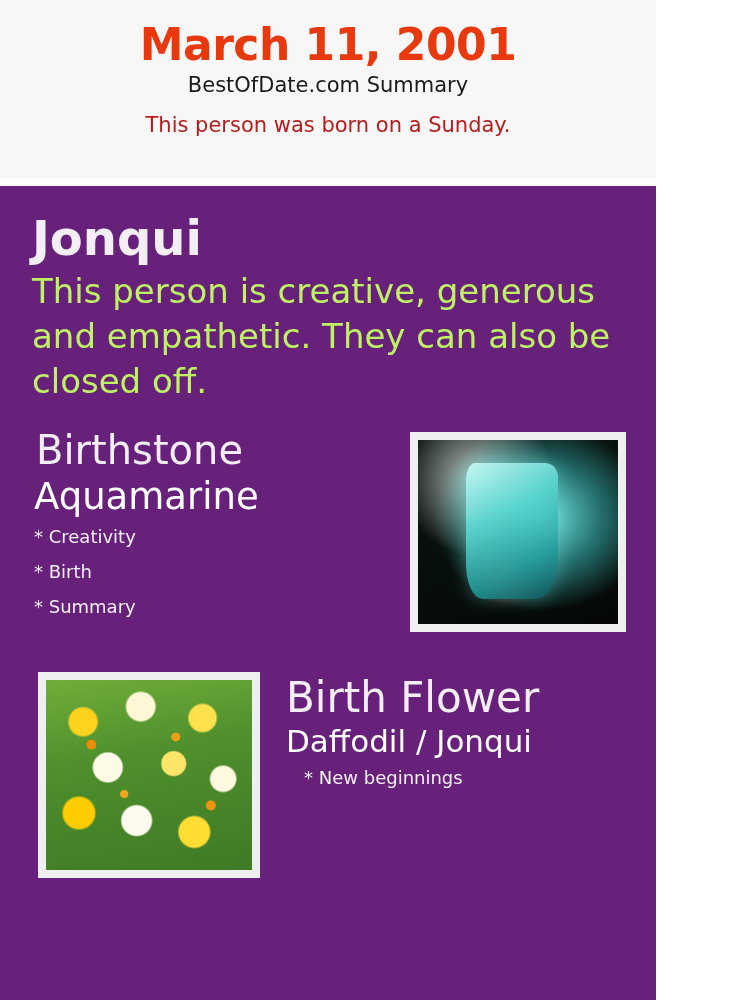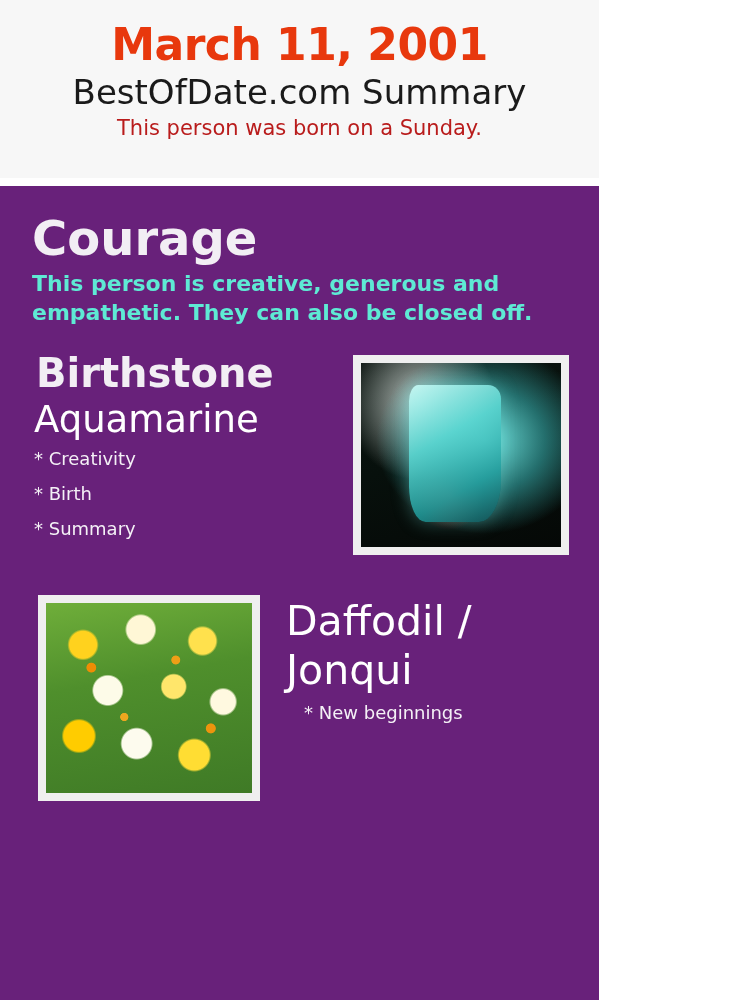--- a/index.html
+++ b/index.html
@@ -8,21 +8,21 @@
   }
   body {
     width: 750px;
     height: 1000px;
     font-family: "DejaVu Sans", sans-serif;
     background: #ffffff;
     overflow: hidden;
   }
   .page {
     position: relative;
-    width: 599px;
+    width: 656px;
     height: 1000px;
     background: #ffffff;
   }
 
   
   .header {
     background: #f7f7f7;
     padding: 22px 20px 14px 20px;
     text-align: center;
     box-sizing: border-box;
@@ -31,23 +31,23 @@
   .header-date {
     color: #e8380d;
     font-size: 44px;
     font-weight: bold;
     line-height: 1.06;
     margin: 0 0 4px 0;
     letter-spacing: -0.5px;
   }
   .header-site {
     color: #1a1a1a;
-    font-size: 34px;
+    font-size: 21px;
     line-height: 1.15;
-    margin: 0 0 4px 0;
+    margin: 0 0 16px 0;
   }
   .header-sub {
     color: #b91c1c;
     font-size: 21px;
     line-height: 1.2;
     margin: 0;
   }
 
   .header-divider {
     height: 8px;
@@ -66,40 +66,39 @@
   }
 
   .sign-name {
     font-size: 48px;
     font-weight: bold;
     color: #f2eef4;
     margin: 10px 0 4px 2px;
     line-height: 1.1;
   }
   .sign-desc {
-    font-size: 22px;
-    color: #5eead4;
+    font-size: 34px;
+    color: #bef264;
     line-height: 1.33;
     margin: 0 0 6px 2px;
     max-width: 680px;
-    font-weight: bold;
   }
 
   
   .stone-block {
     position: relative;
     margin-top: 24px;
     min-height: 230px;
   }
   .stone-text {
     width: 450px;
   }
   .section-title {
     font-size: 40px;
-    font-weight: bold;
+    font-weight: normal;
     color: #f2eef4;
     line-height: 1.12;
     margin: 0 0 2px 6px;
   }
   .section-sub {
     font-size: 37px;
     color: #ffffff;
     line-height: 1.2;
     margin: 0 0 8px 4px;
   }
@@ -188,21 +187,21 @@
   }
   .flower-text {
     margin-left: 252px;
     padding-top: 6px;
   }
   .flower-text .section-title {
     font-size: 42px;
     margin-left: 4px;
   }
   .flower-text .section-sub {
-    font-size: 41px;
+    font-size: 31px;
     margin-left: 4px;
   }
   .flower-text .bullet {
     margin-left: 22px;
     margin-bottom: 16px;
   }
 </style>
 </head>
 <body>
 
@@ -211,40 +210,41 @@
   <div class="header">
     <div class="header-date">March 11, 2001</div>
     <div class="header-site">BestOfDate.com Summary</div>
     <div class="header-sub">This person was born on a Sunday.</div>
   </div>
 
   <div class="header-divider"></div>
 
   <div class="panel">
 
-    <div class="sign-name">Courage</div>
+    <div class="sign-name">Jonqui</div>
     <div class="sign-desc">This person is creative, generous and empathetic. They can also be closed off.</div>
 
     <div class="stone-block">
       <div class="stone-text">
         <div class="section-title">Birthstone</div>
         <div class="section-sub">Aquamarine</div>
         <div class="bullet">* Creativity</div>
         <div class="bullet">* Birth</div>
         <div class="bullet">* Summary</div>
       </div>
       <div class="stone-photo">
         <div class="stone-photo-inner"></div>
       </div>
     </div>
 
     <div class="flower-block">
       <div class="flower-photo">
         <div class="flower-photo-inner"></div>
       </div>
       <div class="flower-text">
+        <div class="section-title">Birth Flower</div>
         <div class="section-sub">Daffodil / Jonqui</div>
         <div class="bullet">* New beginnings</div>
       </div>
     </div>
 
   </div>
 </div>
 
 </body></html>

